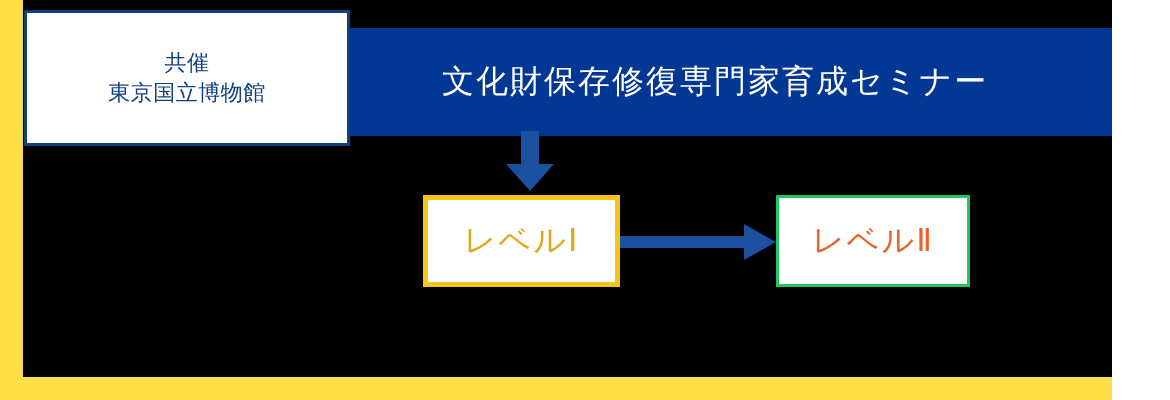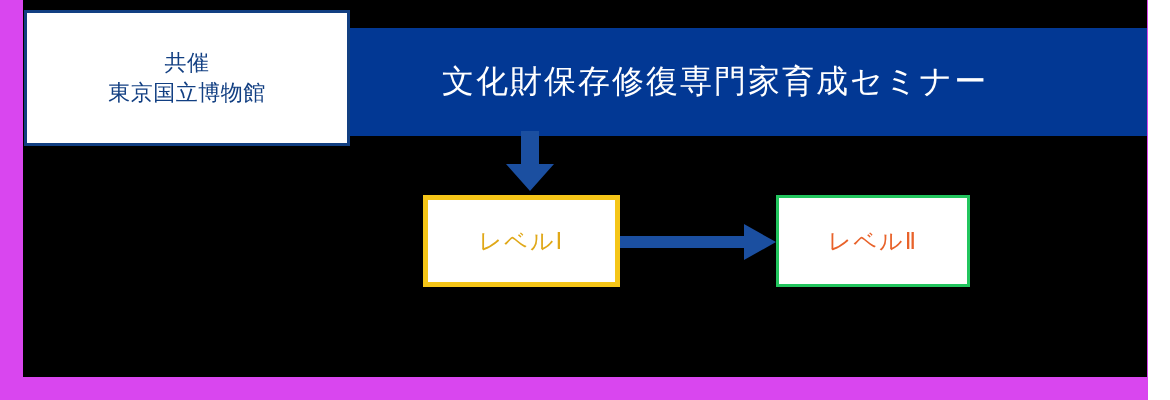--- a/index.html
+++ b/index.html
@@ -8,23 +8,22 @@
     padding: 0;
     background: #ffffff;
   }
   body {
     font-family: "Liberation Sans", "DejaVu Sans", sans-serif;
   }
   #stage {
     position: relative;
     width: 1112px;
     height: 400px;
-    background: #d946ef;
+    background: #fde047;
     overflow: hidden;
-    padding-left: 36px;
   }
   
   #canvas {
     position: absolute;
     left: 23px;
     top: 0px;
     width: 1124px;
     height: 377px;
     background: #000000;
   }
@@ -89,21 +88,21 @@
   
   .level-box {
     position: absolute;
     box-sizing: border-box;
     background: #ffffff;
     display: flex;
     align-items: center;
     justify-content: center;
   }
   .level-label {
-    font-size: 23px;
+    font-size: 32px;
     letter-spacing: 2px;
     white-space: nowrap;
   }
   #level1-box {
     left: 423px;
     top: 195px;
     width: 197px;
     height: 92px;
     border: 5px solid #F5C518;
   }

